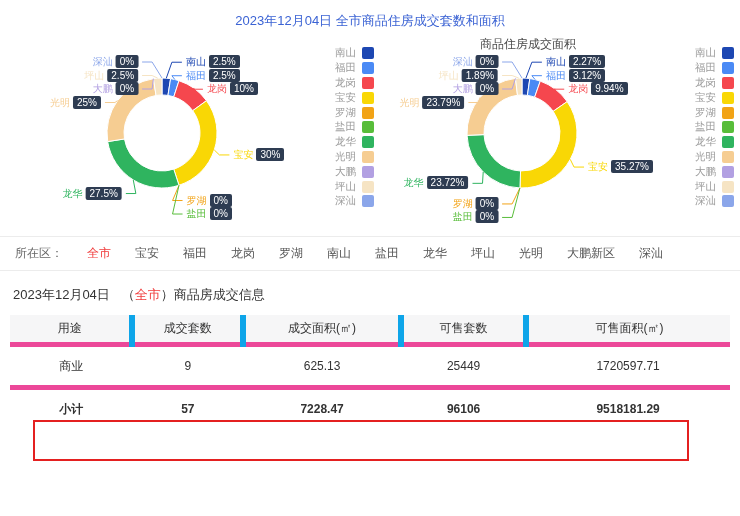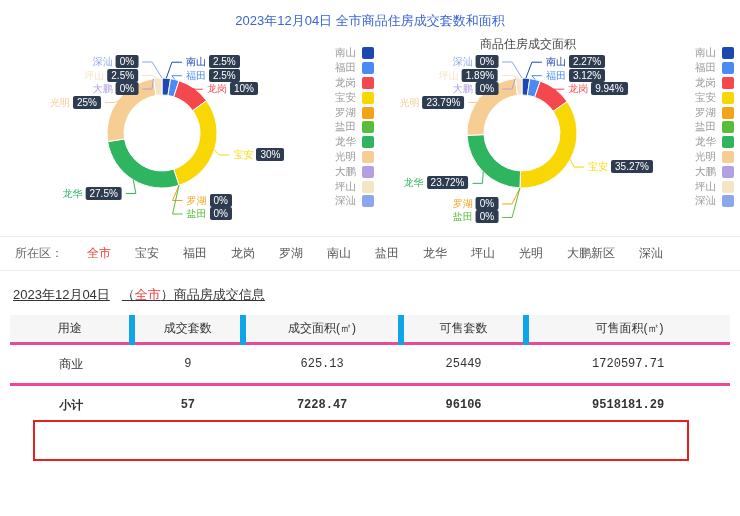--- a/index.html
+++ b/index.html
@@ -34,31 +34,31 @@
     display:flex;align-items:center;justify-content:flex-end;
     height:14.8px;font-size:10.5px;color:#999;cursor:pointer;
   }
   .lg-sq{width:12px;height:12px;border-radius:2px;margin-left:6px;flex:0 0 auto;}
   .filter-bar{
     height:33px;border-top:1px solid #ececec;border-bottom:1px solid #ececec;
     display:flex;align-items:center;padding-left:15px;font-size:12px;color:#666;
   }
   .filter-option{margin-left:24px;color:#555;cursor:pointer;}
   .filter-option.active{color:#f03b3b;}
-  .table-title{padding:15px 0 11px 13px;font-size:13px;color:#333;text-decoration:underline;}
+  .table-title{padding:15px 0 11px 13px;font-size:13px;color:#333;}
   .tt-paren{margin-left:12px;}
   .tt-hl{color:#f03b3b;}
   #table-wrap{position:relative;margin:0 10px;width:720px;}
   table{width:100%;border-collapse:collapse;font-size:12px;color:#333;table-layout:fixed;}
   thead th{
     background:#f6f6f7;font-weight:400;height:25px;text-align:center;color:#333;
   }
   thead th:not(:last-child){border-right:6px solid #0ea5e9;}
   tbody td{height:36px;text-align:center;}
-  tbody tr{border-top:3px solid #ec4899;font-family:Liberation Mono, monospace;}
+  tbody tr{border-top:5px solid #ec4899;}
   tbody tr.shaded{background:#fafafa;}
   tbody tr.bold{font-weight:bold;}
   .hl-box{
     position:absolute;border:2px solid #e42020;pointer-events:none;
     left:23px;width:656px;box-sizing:border-box;
   }
 </style>
 </head>
 <body>
 

